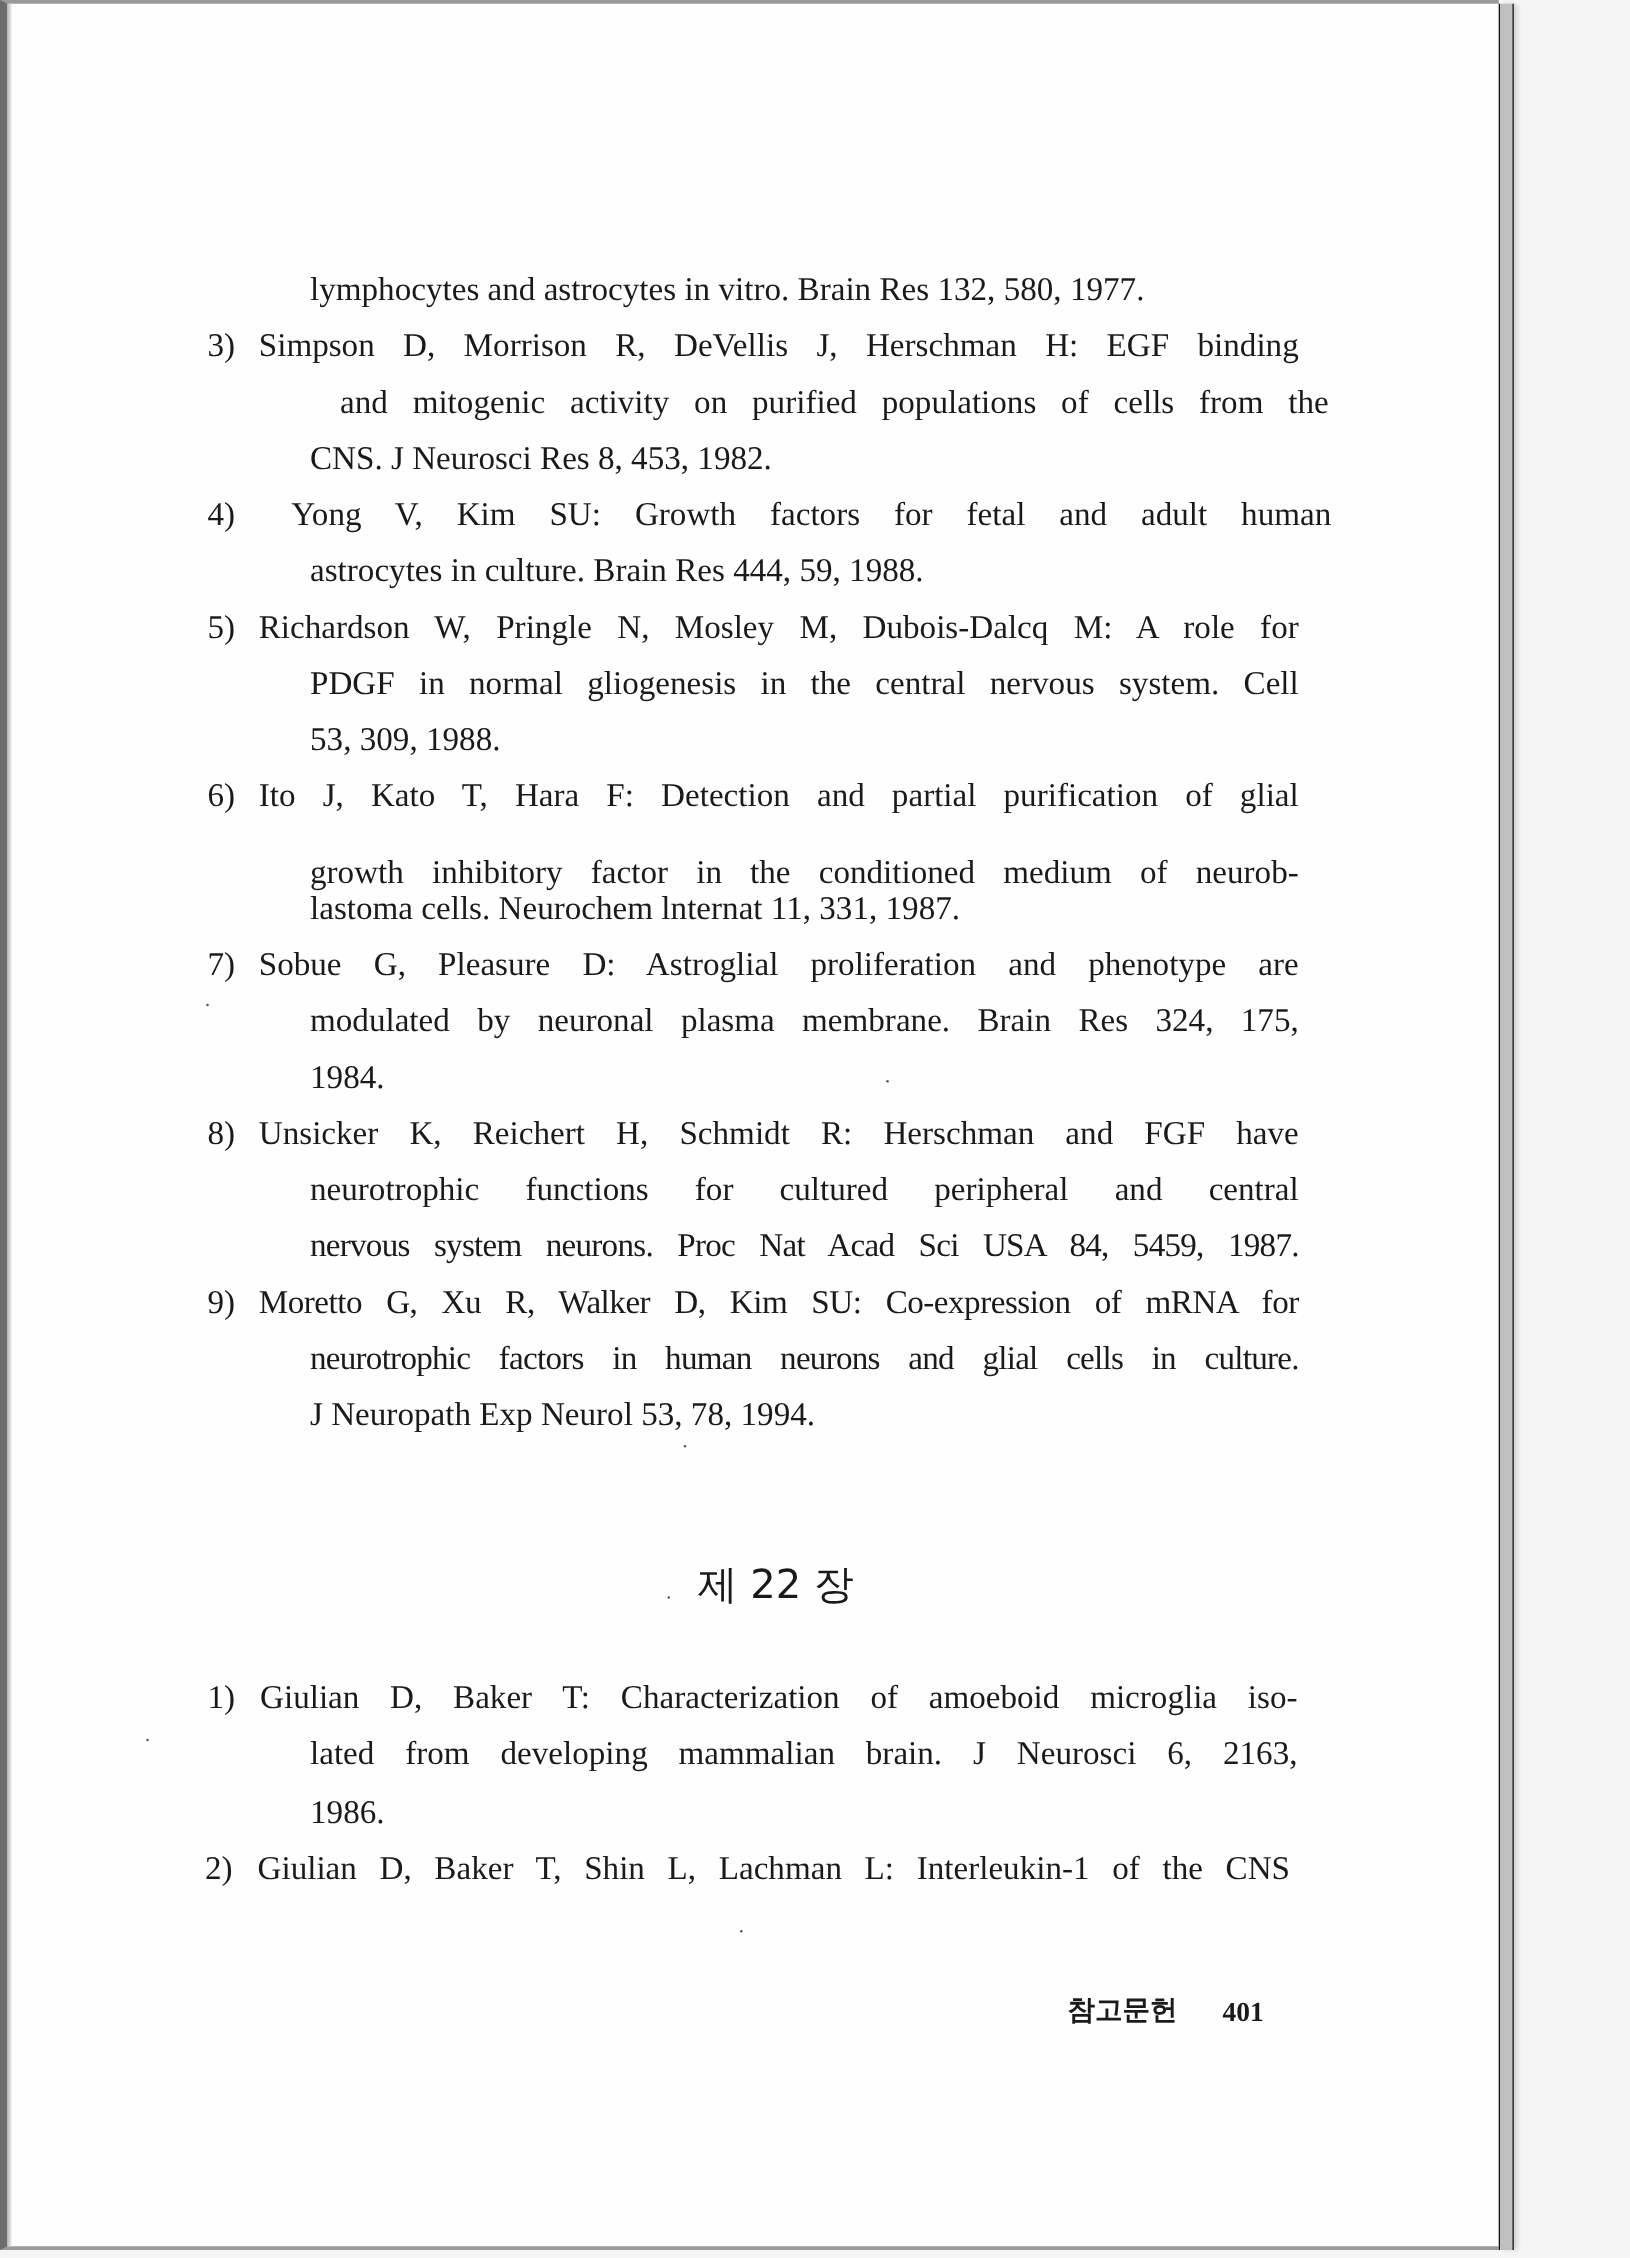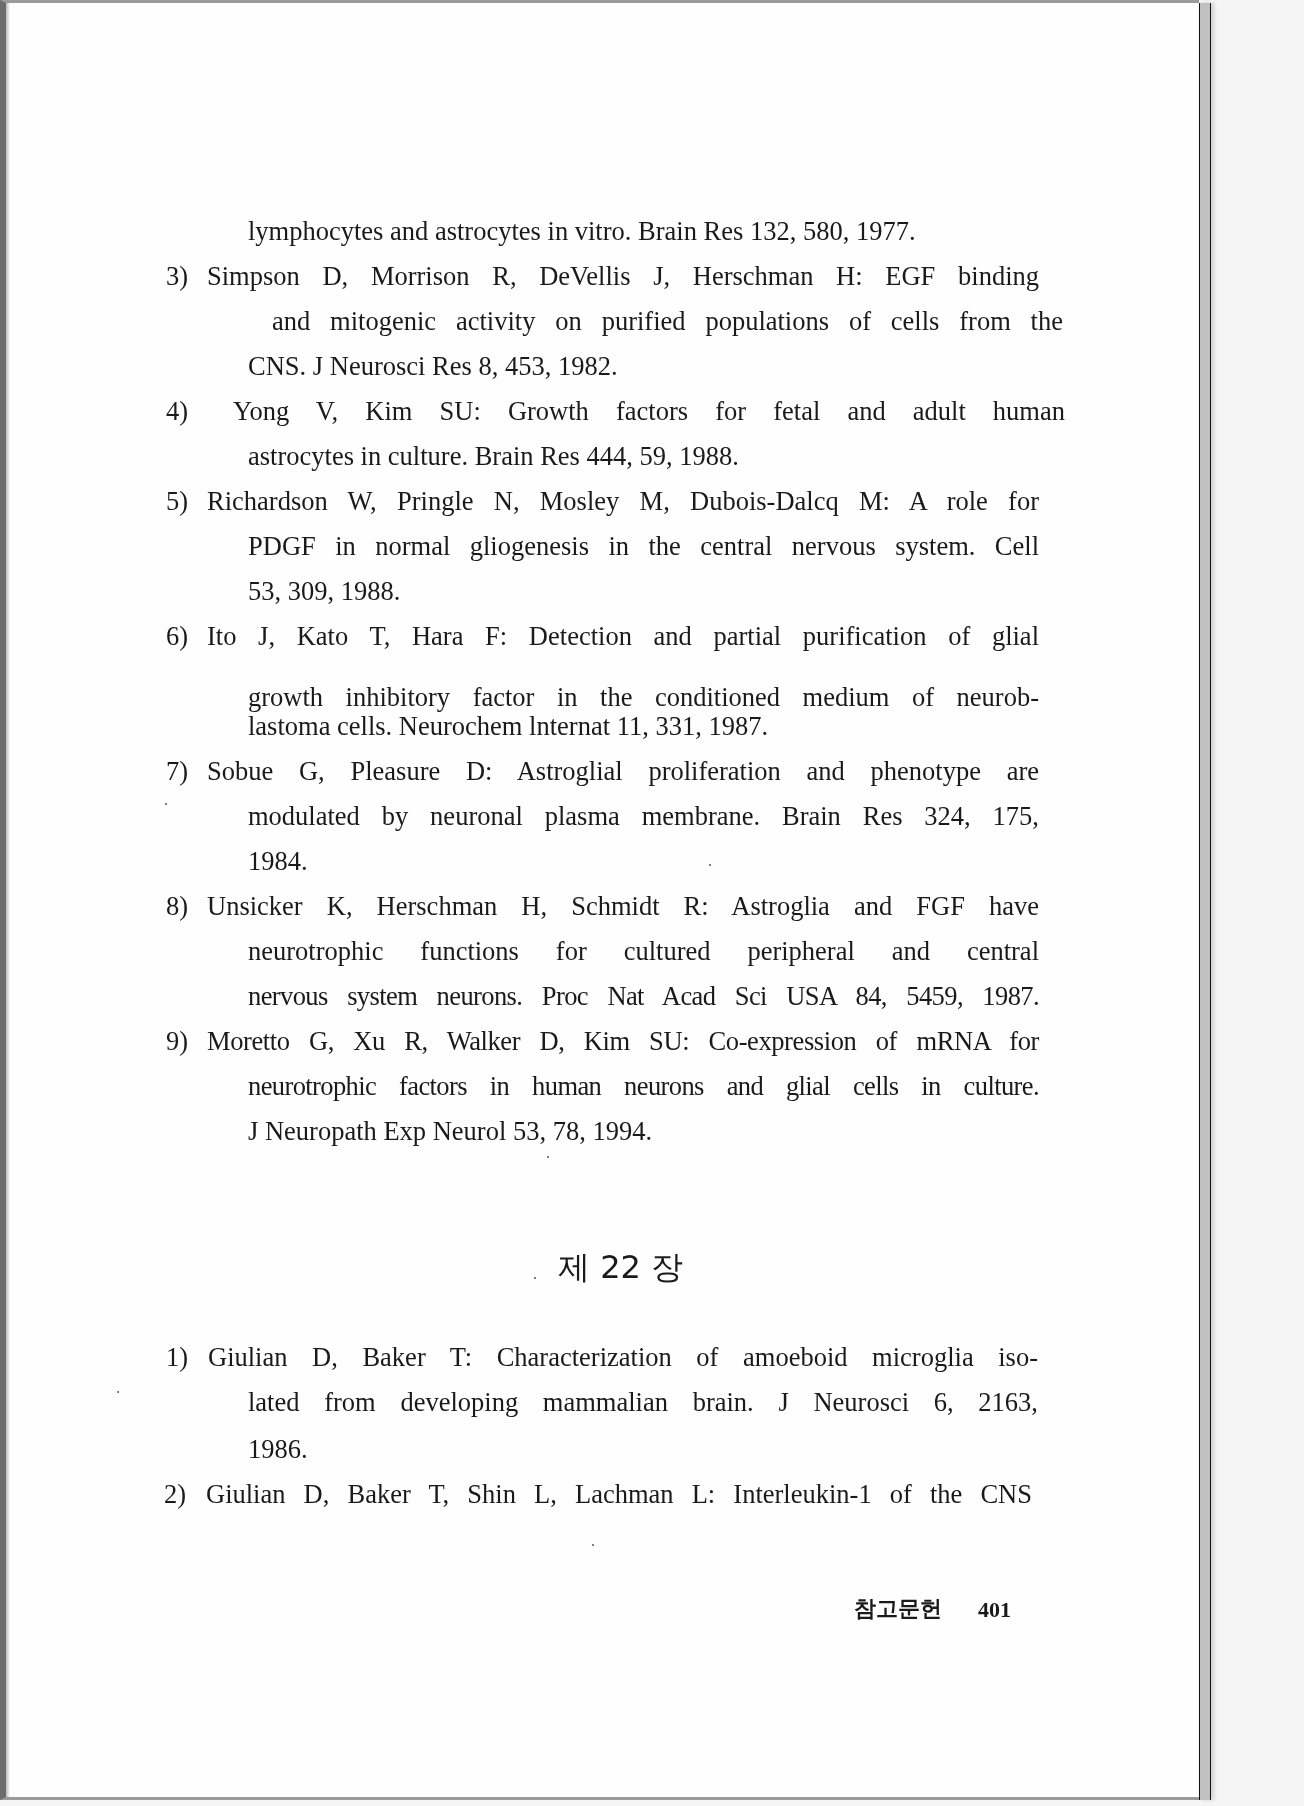--- a/index.html
+++ b/index.html
@@ -98,21 +98,21 @@
 
   <div>
     <div class="line" style="left:160px; top:753px;">7)</div>
     <div class="line justify" style="left:201px; top:753px; width:832px;">Sobue G, Pleasure D: Astroglial proliferation and phenotype are</div>
     <div class="line justify" style="left:242px; top:798px; width:791px;">modulated by neuronal plasma membrane. Brain Res 324, 175,</div>
     <div class="line" style="left:242px; top:843px;">1984.</div>
   </div>
 
   <div>
     <div class="line" style="left:160px; top:888px;">8)</div>
-    <div class="line justify" style="left:201px; top:888px; width:832px;">Unsicker K, Herschman H, Schmidt R: Astroglia and FGF have</div>
+    <div class="line justify" style="left:201px; top:888px; width:832px;">Unsicker K, Reichert H, Schmidt R: Herschman and FGF have</div>
     <div class="line justify" style="left:242px; top:933px; width:791px;">neurotrophic functions for cultured peripheral and central</div>
     <div class="line justify" style="left:242px; top:978px; width:791px; letter-spacing:-0.6px;">nervous system neurons. Proc Nat Acad Sci USA 84, 5459, 1987.</div>
   </div>
 
   <div>
     <div class="line" style="left:160px; top:1023px;">9)</div>
     <div class="line justify" style="left:201px; top:1023px; width:832px; letter-spacing:-0.4px;">Moretto G, Xu R, Walker D, Kim SU: Co-expression of mRNA for</div>
     <div class="line justify" style="left:242px; top:1068px; width:791px; letter-spacing:-0.6px;">neurotrophic factors in human neurons and glial cells in culture.</div>
     <div class="line" style="left:242px; top:1113px;">J Neuropath Exp Neurol 53, 78, 1994.</div>
   </div>

